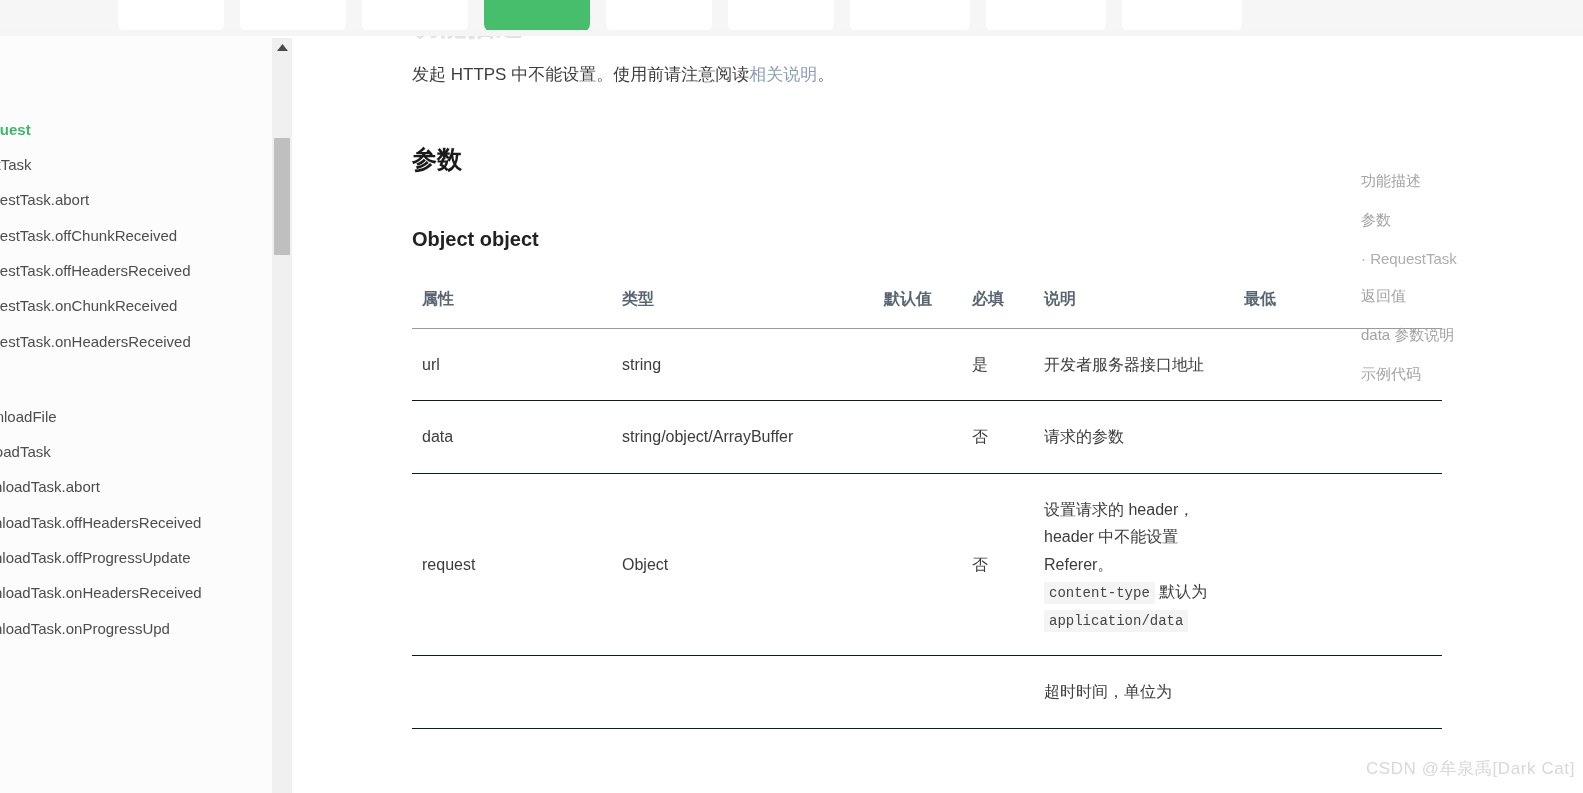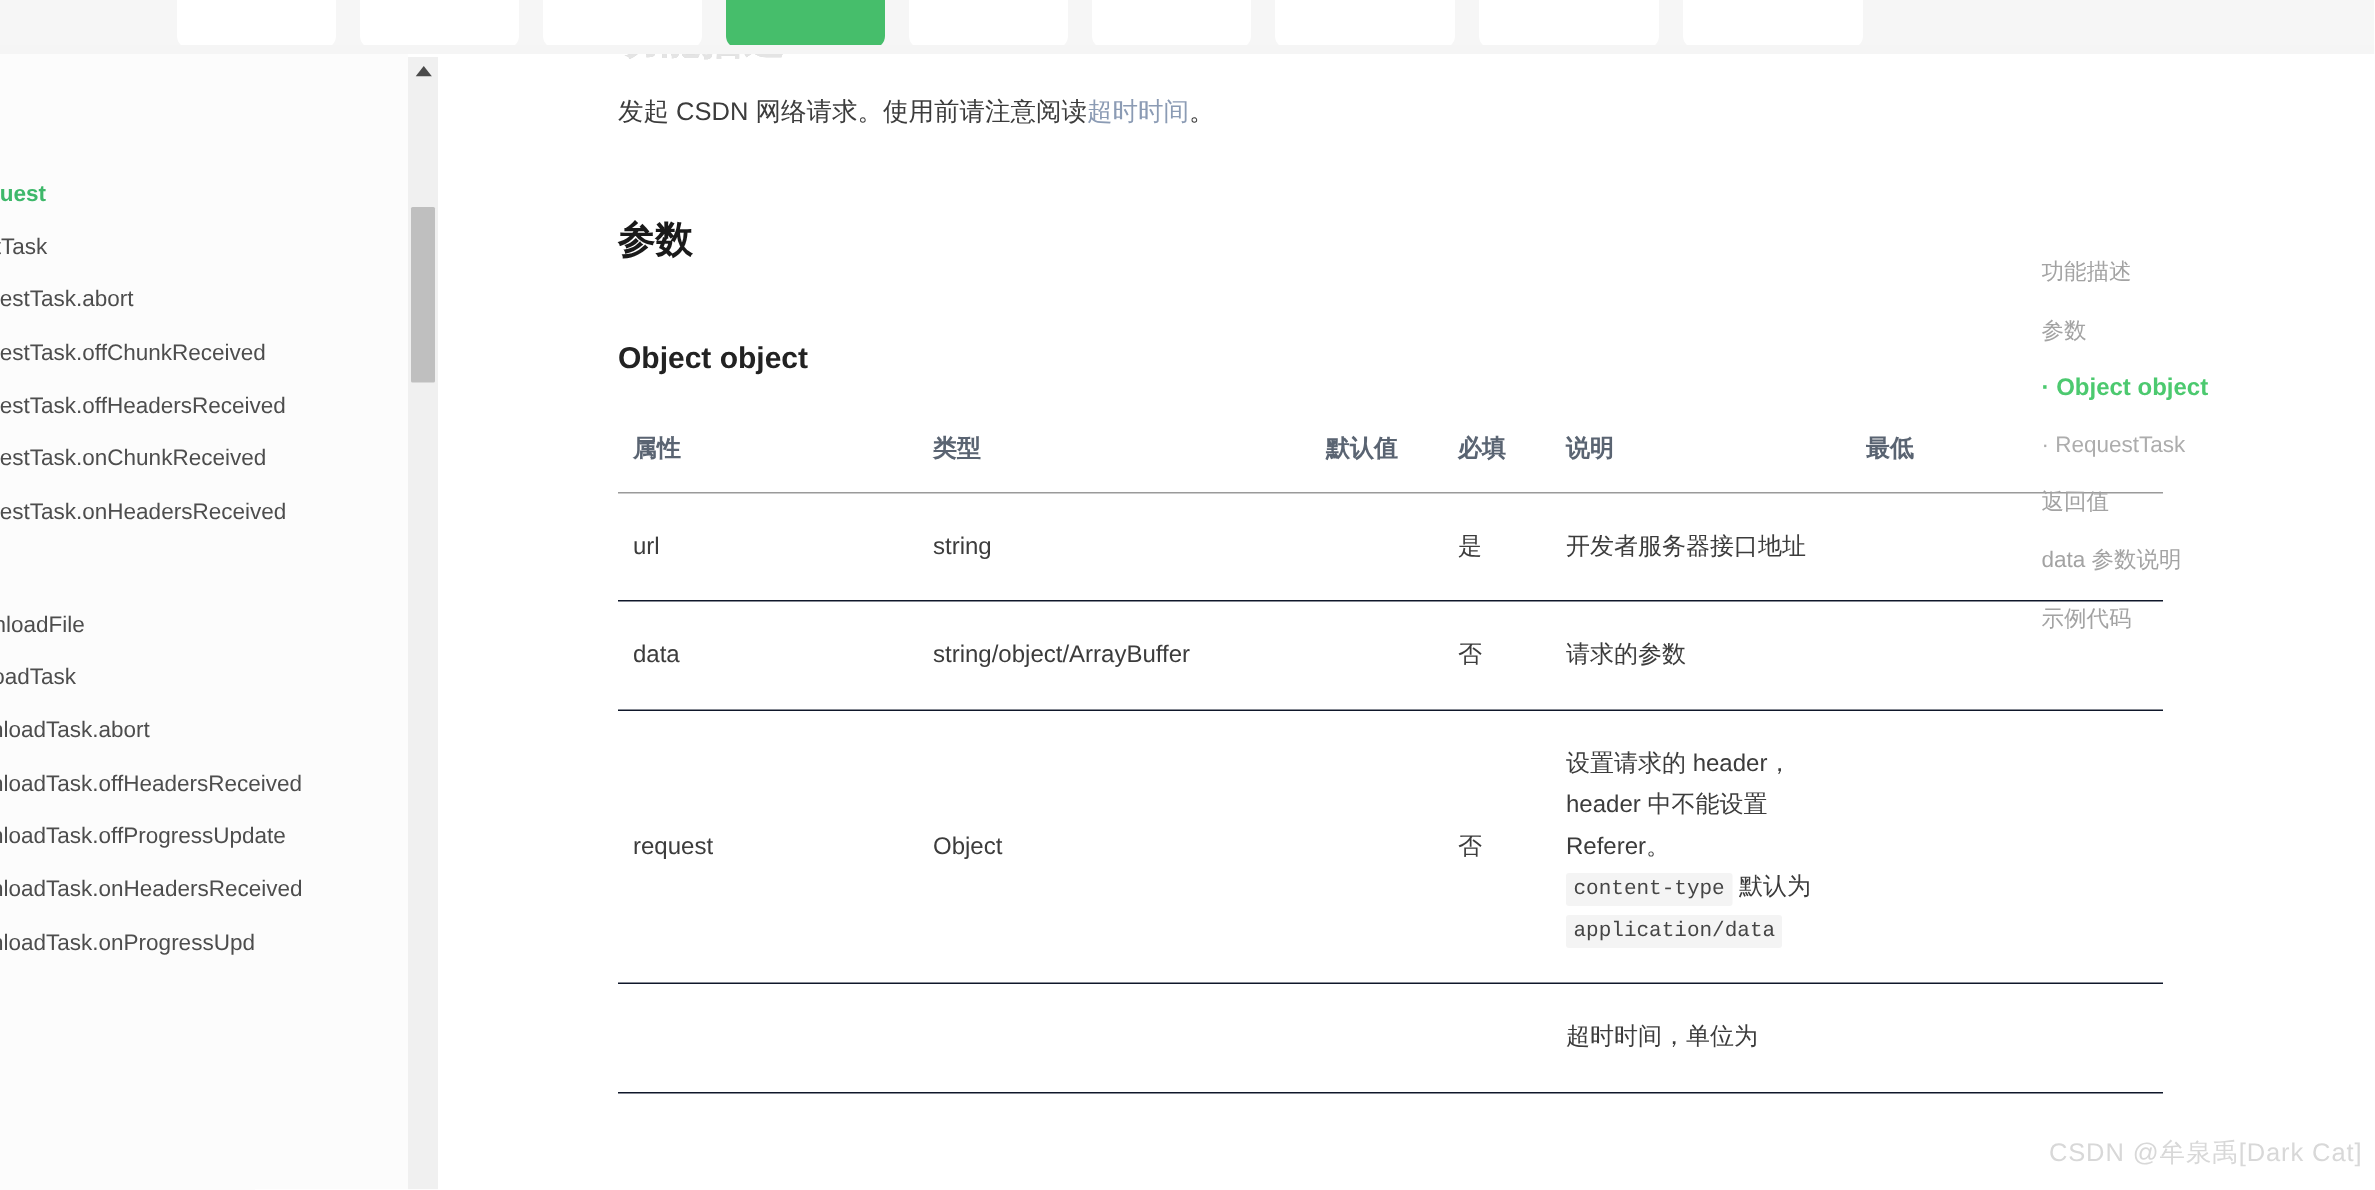--- a/index.html
+++ b/index.html
@@ -318,21 +318,21 @@
       <svg width="11" height="7" viewBox="0 0 11 7" aria-hidden="true">
           <polygon points="5.5,0 11,7 0,7" fill="#4a4a4a"></polygon>
         </svg>
     </div>
     <div class="nav-scroll-thumb"></div>
   </div>
 
   <div class="doc-col">
     <div class="doc-inner">
 
-      <p class="intro-p"><span>发起 CSDN 网络请求。使用前请注意阅读</span><a href="#">超时时间</a><span>。</span></p>
+      <p class="intro-p"><span>发起 HTTPS 中不能设置。使用前请注意阅读</span><a href="#">相关说明</a><span>。</span></p>
 
       <h2 class="h2-params">参数</h2>
 
       <h3 class="h3-objobj">Object object</h3>
 
       <table class="param-table">
         <colgroup>
           <col class="col-attr">
             <col class="col-type">
             <col class="col-def">
@@ -385,21 +385,20 @@
             </tr>
           </tbody>
       </table>
 
     </div>
   </div>
 
   <div class="toc">
       <div class="toc-item">功能描述</div>
       <div class="toc-item">参数</div>
-      <div class="toc-item sub active">· Object object</div>
       <div class="toc-item sub">· RequestTask</div>
       <div class="toc-item">返回值</div>
       <div class="toc-item">data 参数说明</div>
       <div class="toc-item">示例代码</div>
     </div>
 
   <div class="watermark">CSDN @牟泉禹[Dark Cat]</div>
 
 </div>
 

